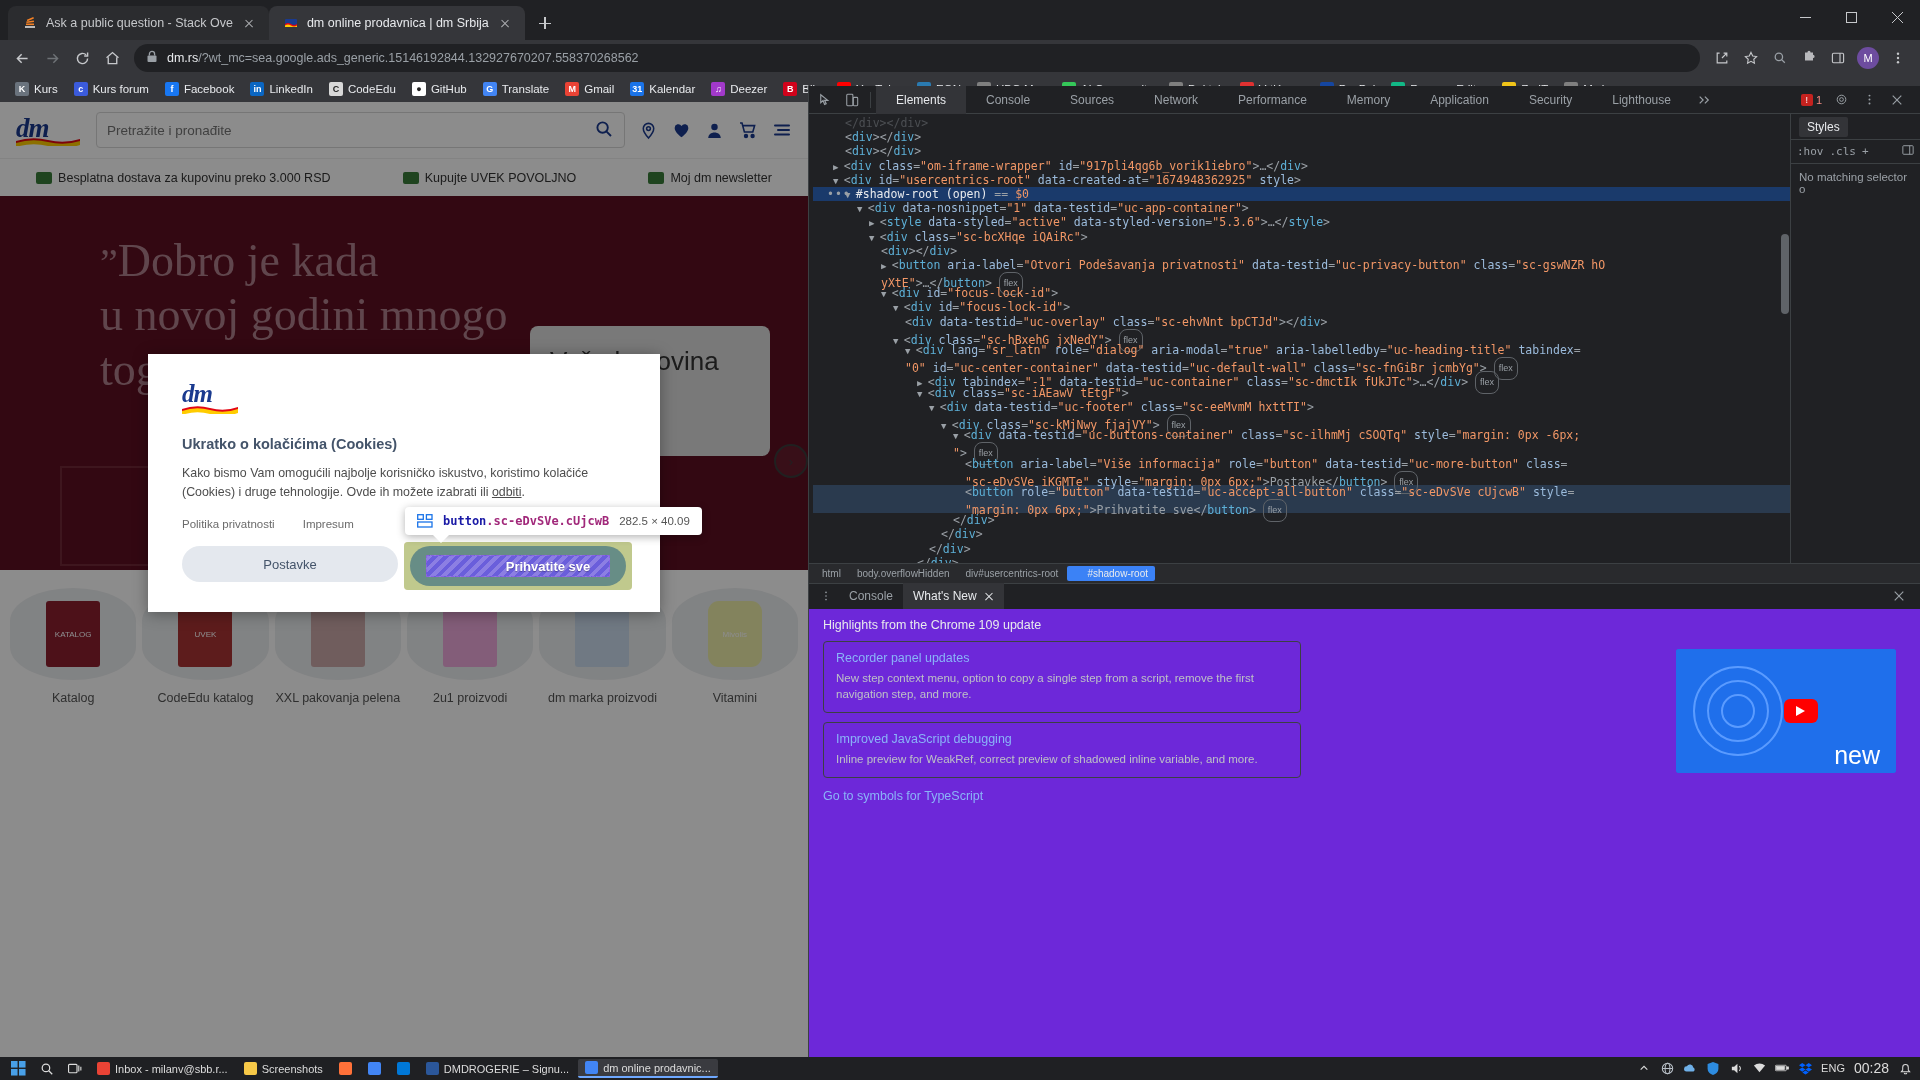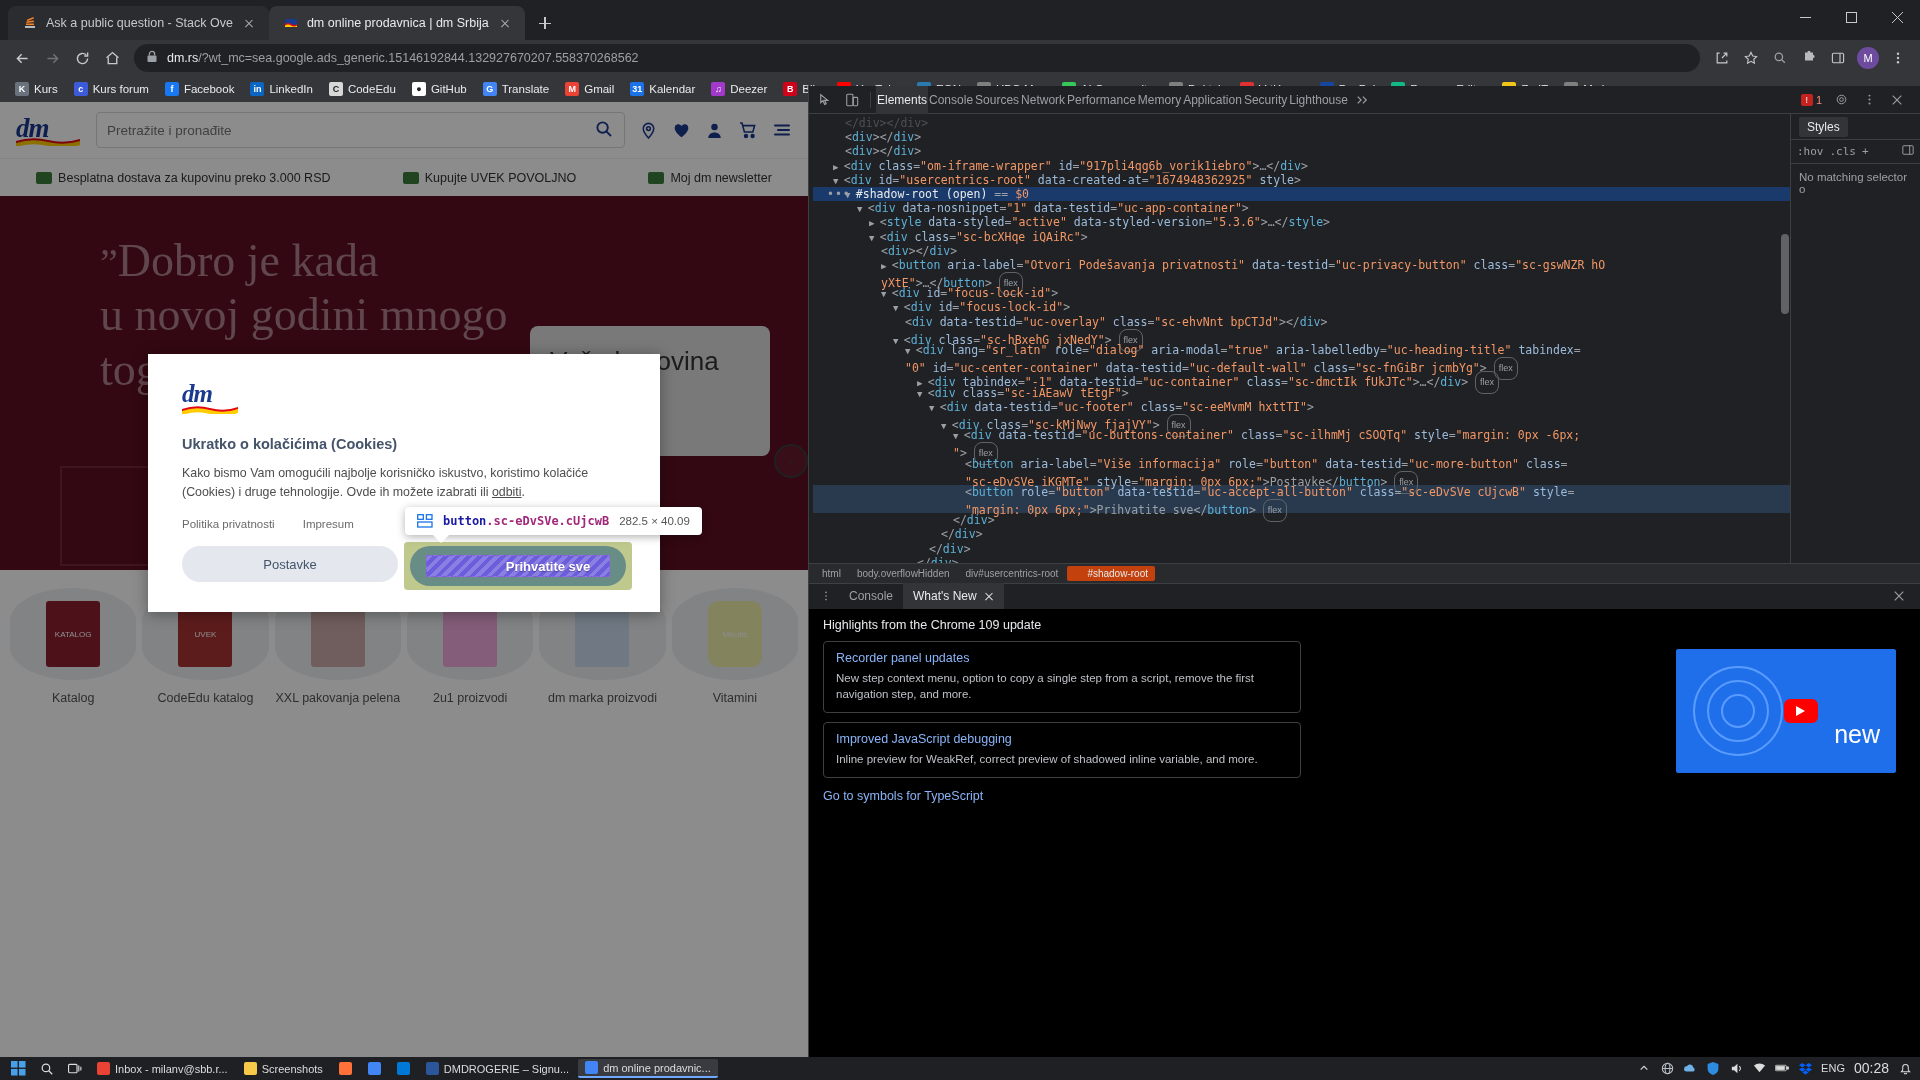--- a/index.html
+++ b/index.html
@@ -112,21 +112,21 @@
   .insp-tip:after { content:""; position:absolute; left:28px; bottom:-8px; width:0; height:0;
                     border:8px solid transparent; border-top-color:#fff; border-bottom:0; }
   .insp-tip .gridico { width:16px; height:14px; position:relative; flex:0 0 16px; }
 
   
   .devtools { position:absolute; left:808px; top:86px; width:1112px; height:971px; background:#202124;
               border-left:1px solid #3c4043; display:flex; flex-direction:column; }
   .dt-tabbar { height:28px; background:#202124; display:flex; align-items:center; border-bottom:1px solid #3c4043; padding:0 4px; }
   .dt-ico { width:26px; height:22px; display:flex; align-items:center; justify-content:center; color:#9aa0a6; }
   .dt-sep { width:1px; height:16px; background:#3c4043; margin:0 5px; }
-  .dt-tab { padding:0 1px; height:28px; line-height:28px; font-size:12px; color:#9aa0a6;text-align:center; }
+  .dt-tab { padding:0 20px; height:28px; line-height:28px; font-size:12px; color:#9aa0a6;text-align:center; }
   .dt-tab.active { color:#e8eaed; background:#333438; }
   .dt-right { margin-left:auto; display:flex; align-items:center; gap:2px; padding-right:6px; }
   .err-badge { display:flex; align-items:center; gap:3px; background:transparent; color:#f28b82; font-size:11px; padding:0 4px; }
   .err-badge .sq { width:12px; height:12px; background:#c5221f; border-radius:2px; color:#fff;
                    display:flex; align-items:center; justify-content:center; font-size:9px; }
 
   .dt-body { flex:1; display:flex; min-height:0; }
   .dt-dom { flex:1; overflow:hidden; position:relative; background:#202124; }
   .dom-tree { font-family:"DejaVu Sans Mono", monospace; font-size:11.5px; line-height:14.2px;
               color:#9aa0a6; padding:2px 0 0 4px; white-space:pre; }
@@ -145,29 +145,29 @@
   .dt-styles { width:130px; border-left:1px solid #3c4043; background:#202124; }
   .st-head { height:26px; display:flex; align-items:center; padding:0 8px; border-bottom:1px solid #3c4043; }
   .st-head .lbl { color:#e8eaed; font-size:12px; background:#333438; padding:3px 8px; border-radius:2px; }
   .st-sub { height:24px; display:flex; align-items:center; gap:6px; padding:0 6px; border-bottom:1px solid #3c4043;
             font-size:11px; color:#9aa0a6; font-family:"DejaVu Sans Mono", monospace; }
   .st-empty { padding:7px 8px; font-size:11.5px; color:#9aa0a6; }
 
   .dt-crumbs { height:20px; background:#292a2d; border-top:1px solid #3c4043; display:flex; align-items:center;
                padding:0 6px; gap:2px; }
   .crumb { font-size:10px; color:#9aa0a6; padding:2px 7px; border-radius:2px; }
-  .crumb.active { background:#c2410c; color:#e8eaed;padding-left:20px; }
+  .crumb.active { background:#3b82f6; color:#e8eaed;padding-left:20px; }
   .drawer-tabs { height:26px; background:#202124; border-top:1px solid #3c4043; display:flex; align-items:center; padding-left:4px; }
   .dw-tab { padding:0 10px; height:26px; line-height:26px; font-size:12px; color:#9aa0a6; display:flex; align-items:center; gap:7px; }
   .dw-tab.active { color:#e8eaed; background:#333438; }
   .dw-close { position:relative; width:10px; height:10px; }
   .dw-close:before,.dw-close:after { content:""; position:absolute; left:0; top:4.5px; width:10px; height:1.2px; background:#e8eaed; }
   .dw-close:before{transform:rotate(45deg);} .dw-close:after{transform:rotate(-45deg);}
   .drawer-x { margin-left:auto; margin-right:8px; }
-  .whatsnew { flex:1; background:#000000; padding:0; overflow:hidden; position:relative; }
+  .whatsnew { flex:1; background:#6d28d9; padding:0; overflow:hidden; position:relative; }
   .wn-title { font-size:12.5px; color:#e8eaed; padding:9px 14px; }
   .wn-list { padding:0 14px; }
   .wn-card { border:1px solid #3c4043; border-radius:4px; padding:9px 12px; margin-bottom:9px; max-width:478px; }
   .wn-card h4 { font-size:12.5px; color:#8ab4f8; font-weight:400; margin-bottom:5px; }
   .wn-card p { font-size:11.5px; color:#bdc1c6; line-height:1.45; }
   .wn-more { font-size:12.5px; color:#8ab4f8; padding:2px 14px; }
   .wn-video { position:absolute; right:24px; top:40px; width:220px; height:124px; background:#1f6feb;
               border-radius:3px; overflow:hidden; }
 
   
@@ -682,21 +682,21 @@
       <div class="wn-more">Go to symbols for TypeScript</div>
       <div class="wn-video">
         <svg width="220" height="124" viewBox="0 0 220 124">
           <rect width="220" height="124" fill="#1f6feb"></rect>
           <circle cx="62" cy="62" r="44" fill="none" stroke="#5a9bff" stroke-width="2"></circle>
           <circle cx="62" cy="62" r="30" fill="none" stroke="#5a9bff" stroke-width="2"></circle>
           <circle cx="62" cy="62" r="16" fill="none" stroke="#5a9bff" stroke-width="2"></circle>
           <rect x="108" y="50" width="34" height="24" rx="6" fill="#ff0000"></rect>
           <path d="M120 57l9 5-9 5z" fill="#fff"></path>
         </svg>
-        <span style="position:absolute;right:16px;bottom:24px;color:#fff;font-size:25px;">new</span>
+        <span style="position:absolute;right:16px;bottom:3px;color:#fff;font-size:25px;">new</span>
       </div>
     </div>
   </div>
 </div>
 
 <div class="taskbar">
   <div class="tb-item">
     <svg width="15" height="15" viewBox="0 0 16 16">
       <rect x="0" y="0" width="7" height="7" fill="#48a0e8"></rect>
         <rect x="8.5" y="0" width="7" height="7" fill="#48a0e8"></rect>

